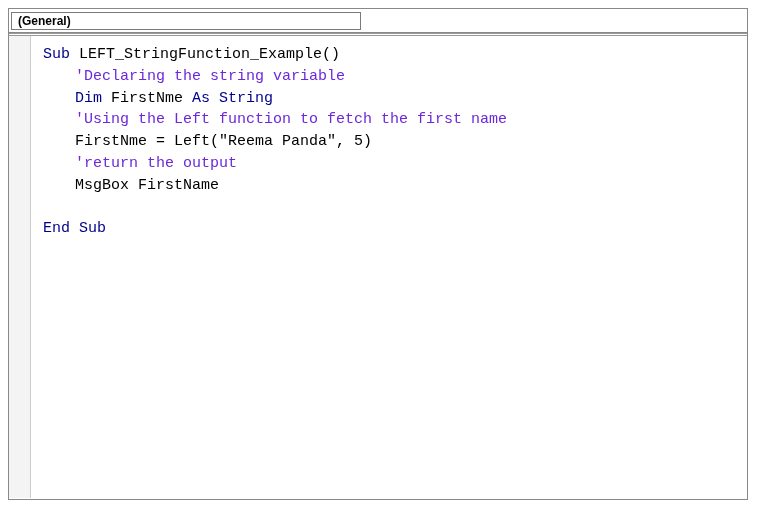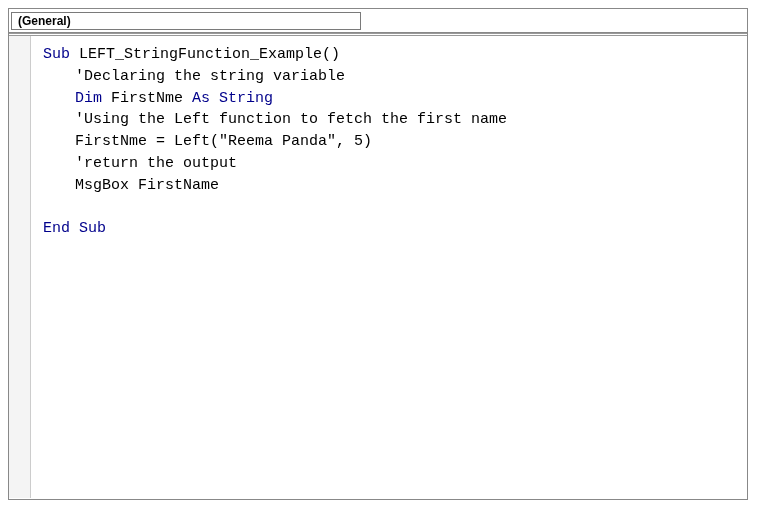--- a/index.html
+++ b/index.html
@@ -63,21 +63,21 @@
     .code-pane {
       flex: 1;
       padding: 8px 12px;
       font-family: "Consolas", "Courier New", monospace;
       font-size: 15px;
       line-height: 1.45;
       white-space: pre;
       color: #000;
     }
     .kw { color: #00008b; }
-    .cm { color: #000000; }
+    .cm { color: #6d28d9; }
     .indent1 { padding-left: 0; }
     .indent2 { padding-left: 32px; }
   </style>
 </head>
 <body>
 
 <div class="outer-frame">
   <div class="dropdown-bar">
     <div class="dropdown">
       <span>(General)</span>

